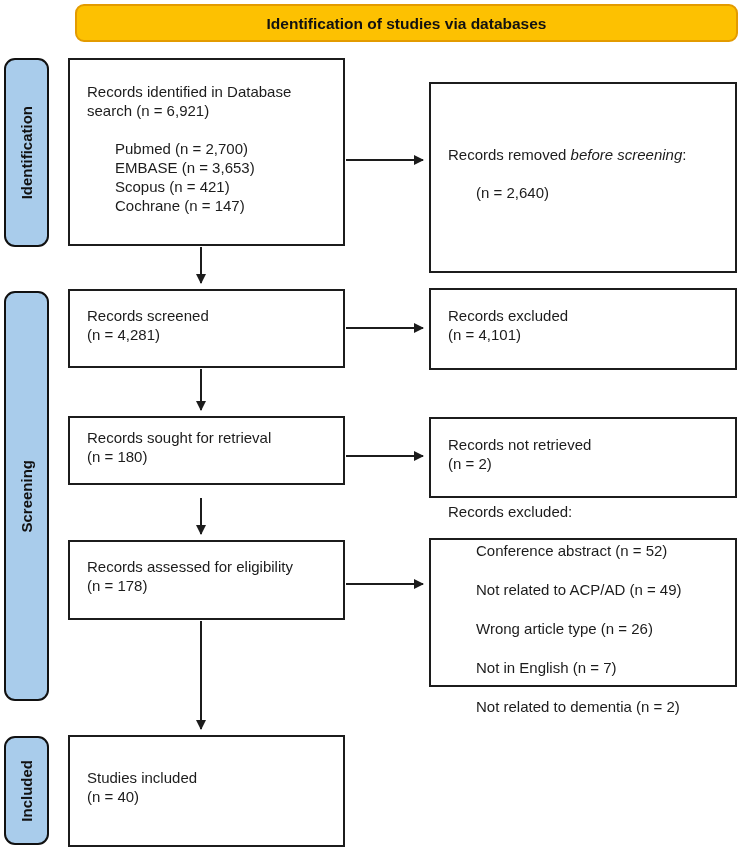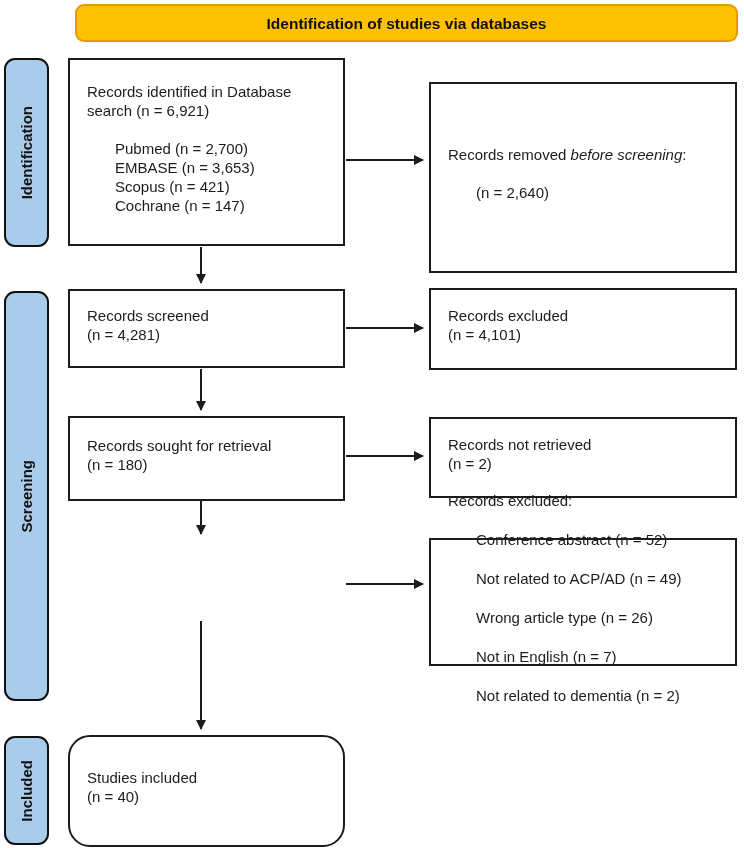--- a/index.html
+++ b/index.html
@@ -72,27 +72,27 @@
     flex-direction: column;
     justify-content: center;
     padding: 8px 10px 16px 17px;
   }
   .box .gap { height: 19px; }
   .box .indent { margin-left: 28px; }
   .col-left  { left: 68px;  width: 277px; }
   .col-right { left: 429px; width: 308px; }
   .b1 { top: 58px;  height: 188px; }
   .b2 { top: 289px; height: 79px; }
-  .b3 { top: 416px; height: 85px; }
+  .b3 { top: 416px; height: 69px; }
   .b4 { top: 540px; height: 80px; }
-  .b5 { top: 735px; height: 112px; border-radius: 22px; }
+  .b5 { top: 735px; height: 112px; }
   .r1 { top: 57px;  height: 191px; margin-top: 25px; }
   .r2 { top: 288px; height: 82px; }
   .r3 { top: 417px; height: 81px; }
-  .r4 { top: 538px; height: 128px; gap: 20px; }
+  .r4 { top: 538px; height: 149px; gap: 20px; }
   .em { font-style: italic; }
 </style>
 </head>
 <body>
 
 <div class="canvas">
 
   <svg class="arrows">
     <defs>
       <marker id="ah" markerUnits="userSpaceOnUse" markerWidth="14" markerHeight="14" refX="9" refY="5" orient="auto">
@@ -149,20 +149,24 @@
 
   <div class="box col-left b3">
     <div>Records sought for retrieval</div>
     <div>(n = 180)</div>
   </div>
   <div class="box col-right r3">
     <div>Records not retrieved</div>
     <div>(n = 2)</div>
   </div>
 
+  <div class="box col-left b4">
+    <div>Records assessed for eligibility</div>
+    <div>(n = 178)</div>
+  </div>
   <div class="box col-right r4">
     <div>Records excluded:</div>
     <div class="indent">Conference abstract (n = 52)</div>
     <div class="indent">Not related to ACP/AD (n = 49)</div>
     <div class="indent">Wrong article type (n = 26)</div>
     <div class="indent">Not in English (n = 7)</div>
     <div class="indent">Not related to dementia (n = 2)</div>
   </div>
 
   <div class="box col-left b5">

